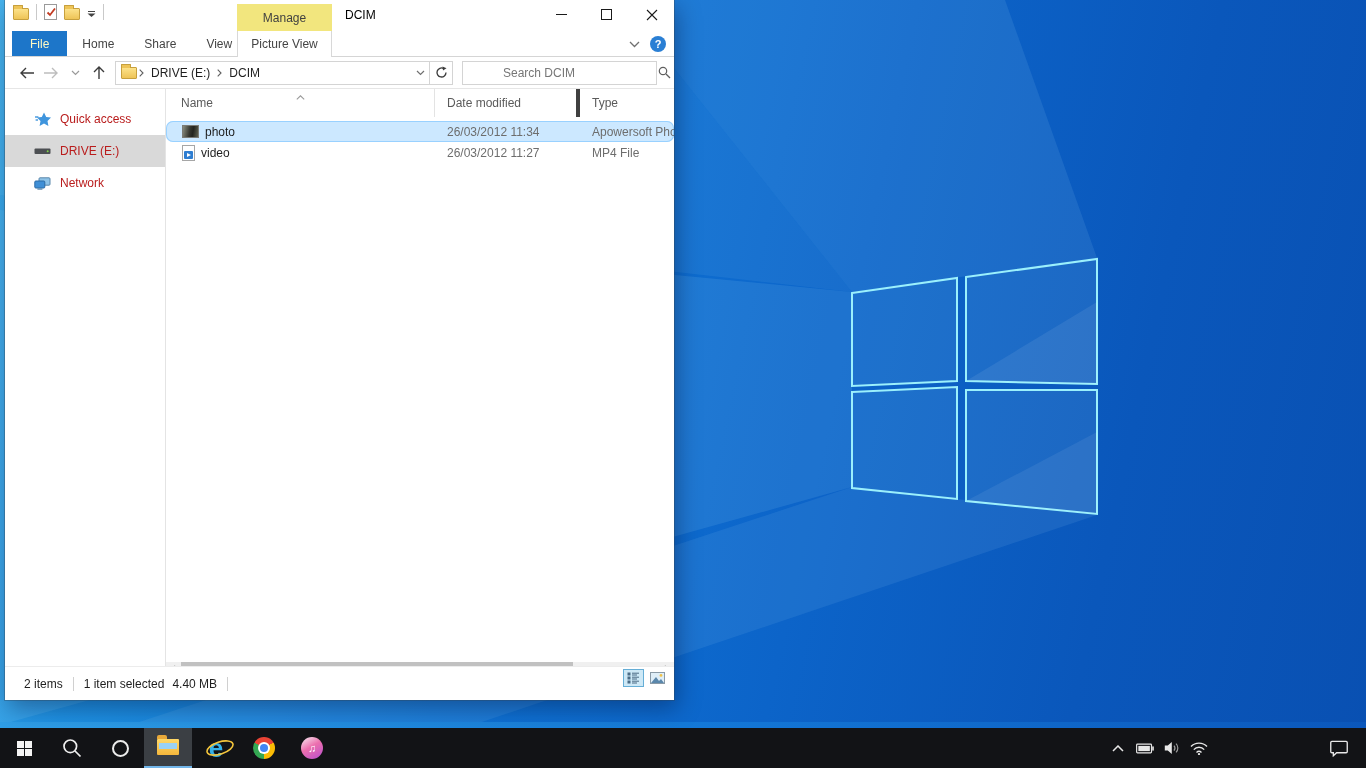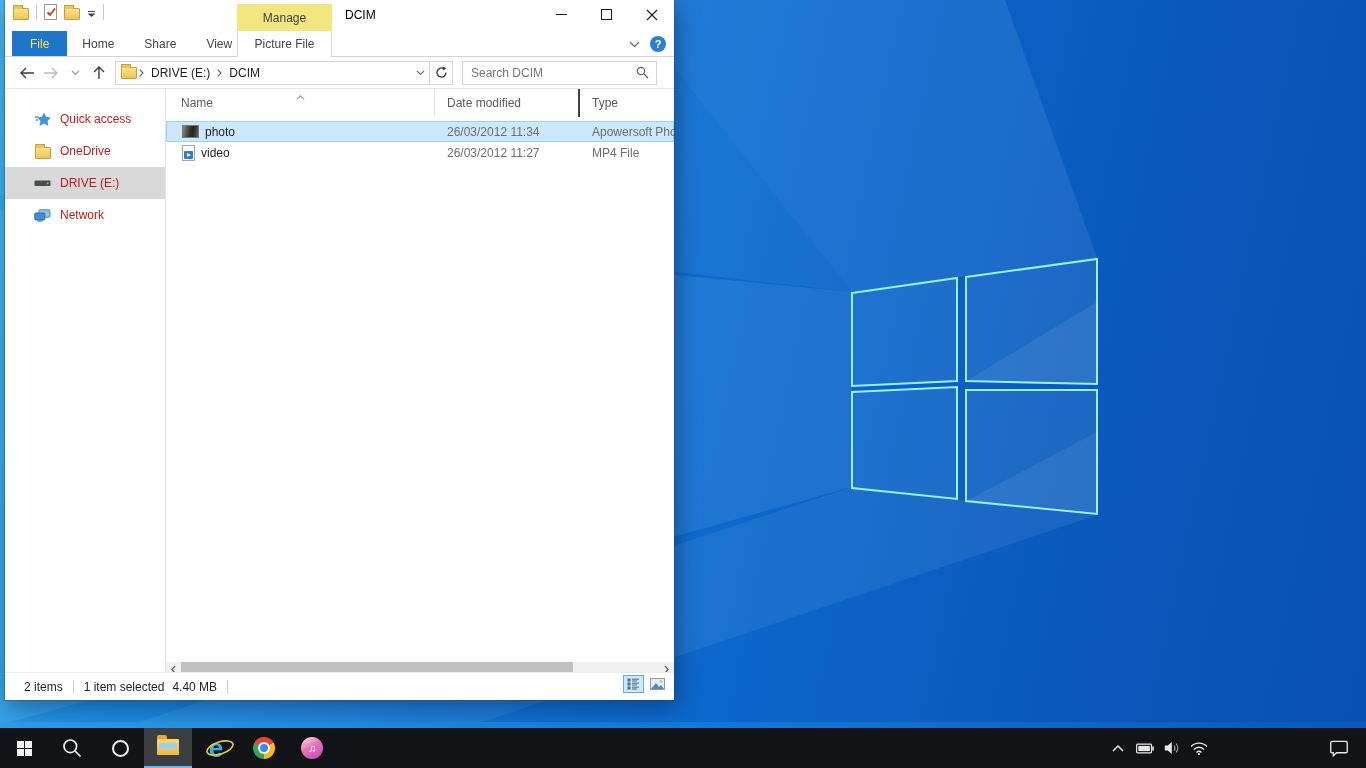--- a/index.html
+++ b/index.html
@@ -34,76 +34,76 @@
   .manage-tab{ position:absolute; left:232px; top:4px; width:95px; height:27px; background:#f2e67e;
     display:flex; align-items:center; justify-content:center; color:#414141; }
   .window-title{ position:absolute; left:340px; top:8px; color:#000; }
 
   .caption{ position:absolute; right:0; top:0; display:flex; }
   .cap-btn{ width:45px; height:29px; display:flex; align-items:center; justify-content:center; }
 
   
   .tabrow{ position:relative; height:26px; background:#fff; border-bottom:1px solid #d5d5d5; display:flex; align-items:stretch; }
   .tab{ padding:0 15px; display:flex; align-items:center; color:#444; }
-  .tab-file{ background:#1d76c9; color:#fde047; padding:0 18px; margin-left:7px; }
+  .tab-file{ background:#1d76c9; color:#fef9c3; padding:0 18px; margin-left:7px; }
   .tab-context{ position:absolute; left:232px; top:0; width:95px; height:26px; background:#fff;
     border-left:1px solid #d8d8d8; border-right:1px solid #d8d8d8; display:flex; align-items:center; justify-content:center; color:#444; }
   .tabrow-right{ position:absolute; right:8px; top:0; height:26px; display:flex; align-items:center; gap:10px; }
   .help-ico{ width:16px; height:16px; border-radius:50%; background:#2a7fd4; color:#fff;
     display:flex; align-items:center; justify-content:center; font-size:11px; font-weight:bold; }
 
   
   .addressrow{ height:31px; display:flex; align-items:center; padding-left:10px; background:#fff; }
   .navbtn{ width:24px; height:24px; display:flex; align-items:center; justify-content:center; }
   .breadcrumb{ margin-left:4px; width:315px; height:24px; border:1px solid #d4d4d4; display:flex; align-items:center; padding-left:5px; }
   .crumb{ padding:0 5px; color:#1e1e1e; }
   .crumb-sep{ display:flex; align-items:center; padding:0 2px; }
   .bc-spacer{ flex:1; }
   .bc-drop{ width:18px; display:flex; justify-content:center; }
   .refreshbtn{ width:23px; height:24px; border:1px solid #d4d4d4; border-left:none; display:flex; align-items:center; justify-content:center; }
   .searchbox{ margin-left:9px; width:195px; height:24px; border:1px solid #d4d4d4; display:flex; align-items:center; }
-  .searchbox input{ flex:1; border:none; outline:none; padding-left:8px; font:12px "Liberation Sans",sans-serif; color:#444; background:transparent; }
+  .searchbox input{ flex:1; border:none; outline:none; padding-left:8px; font:12px "Liberation Sans",sans-serif; color:#444; background:transparent;margin-left:32px; }
   .searchbox input::placeholder{ color:#767676; opacity:1; }
   .search-mag{ padding-right:7px; display:flex; }
 
   
   .content{ position:relative; display:flex; height:590px; border-top:1px solid #e6e6e6; background:#fff; }
   .navpane{ width:161px; border-right:1px solid #e4e4e4; padding-top:14px; }
   .navitem{ height:32px; display:flex; align-items:center; padding-left:29px; gap:9px; color:#b91c1c; }
   .navitem.sel{ background:#d9d9d9; }
   .navitem .ic{ width:17px; display:flex; justify-content:center; }
 
   .listpane{ flex:1; position:relative; overflow:hidden; }
   .listheader{ height:28px; display:flex; align-items:center; color:#5a5a5a; position:relative; }
   .col-name{ width:269px; padding-left:15px; border-right:1px solid #e3e3e3; align-self:stretch; display:flex; align-items:center; }
-  .col-date{ width:145px; padding-left:12px; border-right:2px solid #404040; align-self:stretch; display:flex; align-items:center; }
+  .col-date{ width:145px; padding-left:12px; border-right:4px solid #404040; align-self:stretch; display:flex; align-items:center; }
   .col-type{ flex:1; padding-left:12px; }
   .sortcaret{ position:absolute; left:130px; top:0px; }
 
   .rows{ margin-top:4px; }
   .frow{ height:21px; display:flex; align-items:center; }
-  .frow.sel{ background:#cce8ff; box-shadow:inset 0 0 0 1px #99d1ff; }
+  .frow.sel{ background:#cce8ff; box-shadow:inset 0 0 0 1px #99d1ff;border-radius:7px; }
   .cell-name{ width:269px; padding-left:16px; display:flex; align-items:center; gap:6px; color:#1e1e1e; }
   .cell-date{ width:145px; padding-left:12px; color:#6d6d6d; }
   .cell-type{ flex:1; padding-left:12px; color:#6d6d6d; white-space:nowrap; overflow:hidden; }
 
   .photo-thumb{ width:17px; height:13px; border:1px solid #7b7b76;
     background:linear-gradient(100deg,#8a8d80 0%,#35362f 45%,#23241f 65%,#5d604f 100%); }
   .video-file{ position:relative; width:13px; height:16px; background:#fff; border:1px solid #a6a6a6; }
   .video-file .play{ position:absolute; left:1px; bottom:1px; width:9px; height:8px; background:#2e7dd1; border-radius:1px; }
   .video-file .play::after{ content:""; position:absolute; left:3px; top:2px; border-left:4px solid #fff;
     border-top:2px solid transparent; border-bottom:2px solid transparent; }
 
   .hscroll{ position:absolute; left:0; right:0; bottom:1px; height:15px; background:#f0f0f0; }
   .hs-arrow{ position:absolute; top:0; width:15px; height:15px; display:flex; align-items:center; justify-content:center; }
   .hs-left{ left:0; } .hs-right{ right:0; }
   .hs-thumb{ position:absolute; left:15px; top:0; width:392px; height:15px; background:#c1c1c1; }
 
   
-  .statusbar{ position:absolute; left:0; right:0; bottom:0; height:28px; background:#fff; border-top:1px solid #ececec;
+  .statusbar{ position:absolute; left:0; right:0; bottom:0; height:34px; background:#fff; border-top:1px solid #ececec;
     display:flex; align-items:center; padding-left:19px; color:#1e1e1e; }
   .sb-sep{ width:1px; height:14px; background:#d0d0d0; margin:0 10px; }
   .sb-size{ margin-left:8px; }
   .sb-views{ position:absolute; right:6px; top:2px; display:flex; gap:3px; }
   .viewbtn{ width:21px; height:18px; display:flex; align-items:center; justify-content:center; }
   .viewbtn.sel{ background:#cde8f6; box-shadow:inset 0 0 0 1px #66aed6; }
 
   
   .taskbar{ position:absolute; left:0; bottom:0; width:1366px; height:40px; background:#121316; display:flex; }
   .tbtn{ width:48px; height:40px; display:flex; align-items:center; justify-content:center; }
@@ -195,21 +195,21 @@
             </svg>
         </span>
       </div>
     </div>
 
     <div class="tabrow">
       <div class="tab tab-file">File</div>
       <div class="tab">Home</div>
       <div class="tab">Share</div>
       <div class="tab">View</div>
-      <div class="tab-context">Picture File</div>
+      <div class="tab-context">Picture View</div>
       <div class="tabrow-right">
         <svg width="11" height="7" viewBox="0 0 11 7">
           <path d="M1 1 L5.5 5.5 L10 1" stroke="#707070" stroke-width="1.3" fill="none"></path>
           </svg>
         <span class="help-ico">?</span>
       </div>
     </div>
 
     <div class="addressrow">
       <span class="navbtn">
@@ -277,26 +277,20 @@
       <div class="navpane">
         <div class="navitem">
           <span class="ic">
             <svg width="16" height="15" viewBox="0 0 16 15">
                 <polygon points="9,0.5 11.2,5 16,5.6 12.5,9 13.4,14 9,11.6 4.6,14 5.5,9 2,5.6 6.8,5" fill="#3f95dd"></polygon>
                 <line x1="0" y1="5" x2="3.4" y2="5" stroke="#3f95dd" stroke-width="1.4"></line>
                 <line x1="0.6" y1="8" x2="3" y2="8" stroke="#3f95dd" stroke-width="1.4"></line>
               </svg>
           </span>
           <span>Quick access</span>
-        </div>
-        <div class="navitem">
-          <span class="ic">
-              <span class="folder-ico"></span>
-            </span>
-          <span>OneDrive</span>
         </div>
         <div class="navitem sel">
           <span class="ic">
             <svg width="17" height="8" viewBox="0 0 17 8">
                 <rect x="0.5" y="1.5" width="16" height="5.5" rx="1" fill="#4c4f52"></rect>
                 <circle cx="13.7" cy="4.3" r="1" fill="#7fd24a"></circle>
               </svg>
           </span>
           <span>DRIVE (E:)</span>
         </div>

